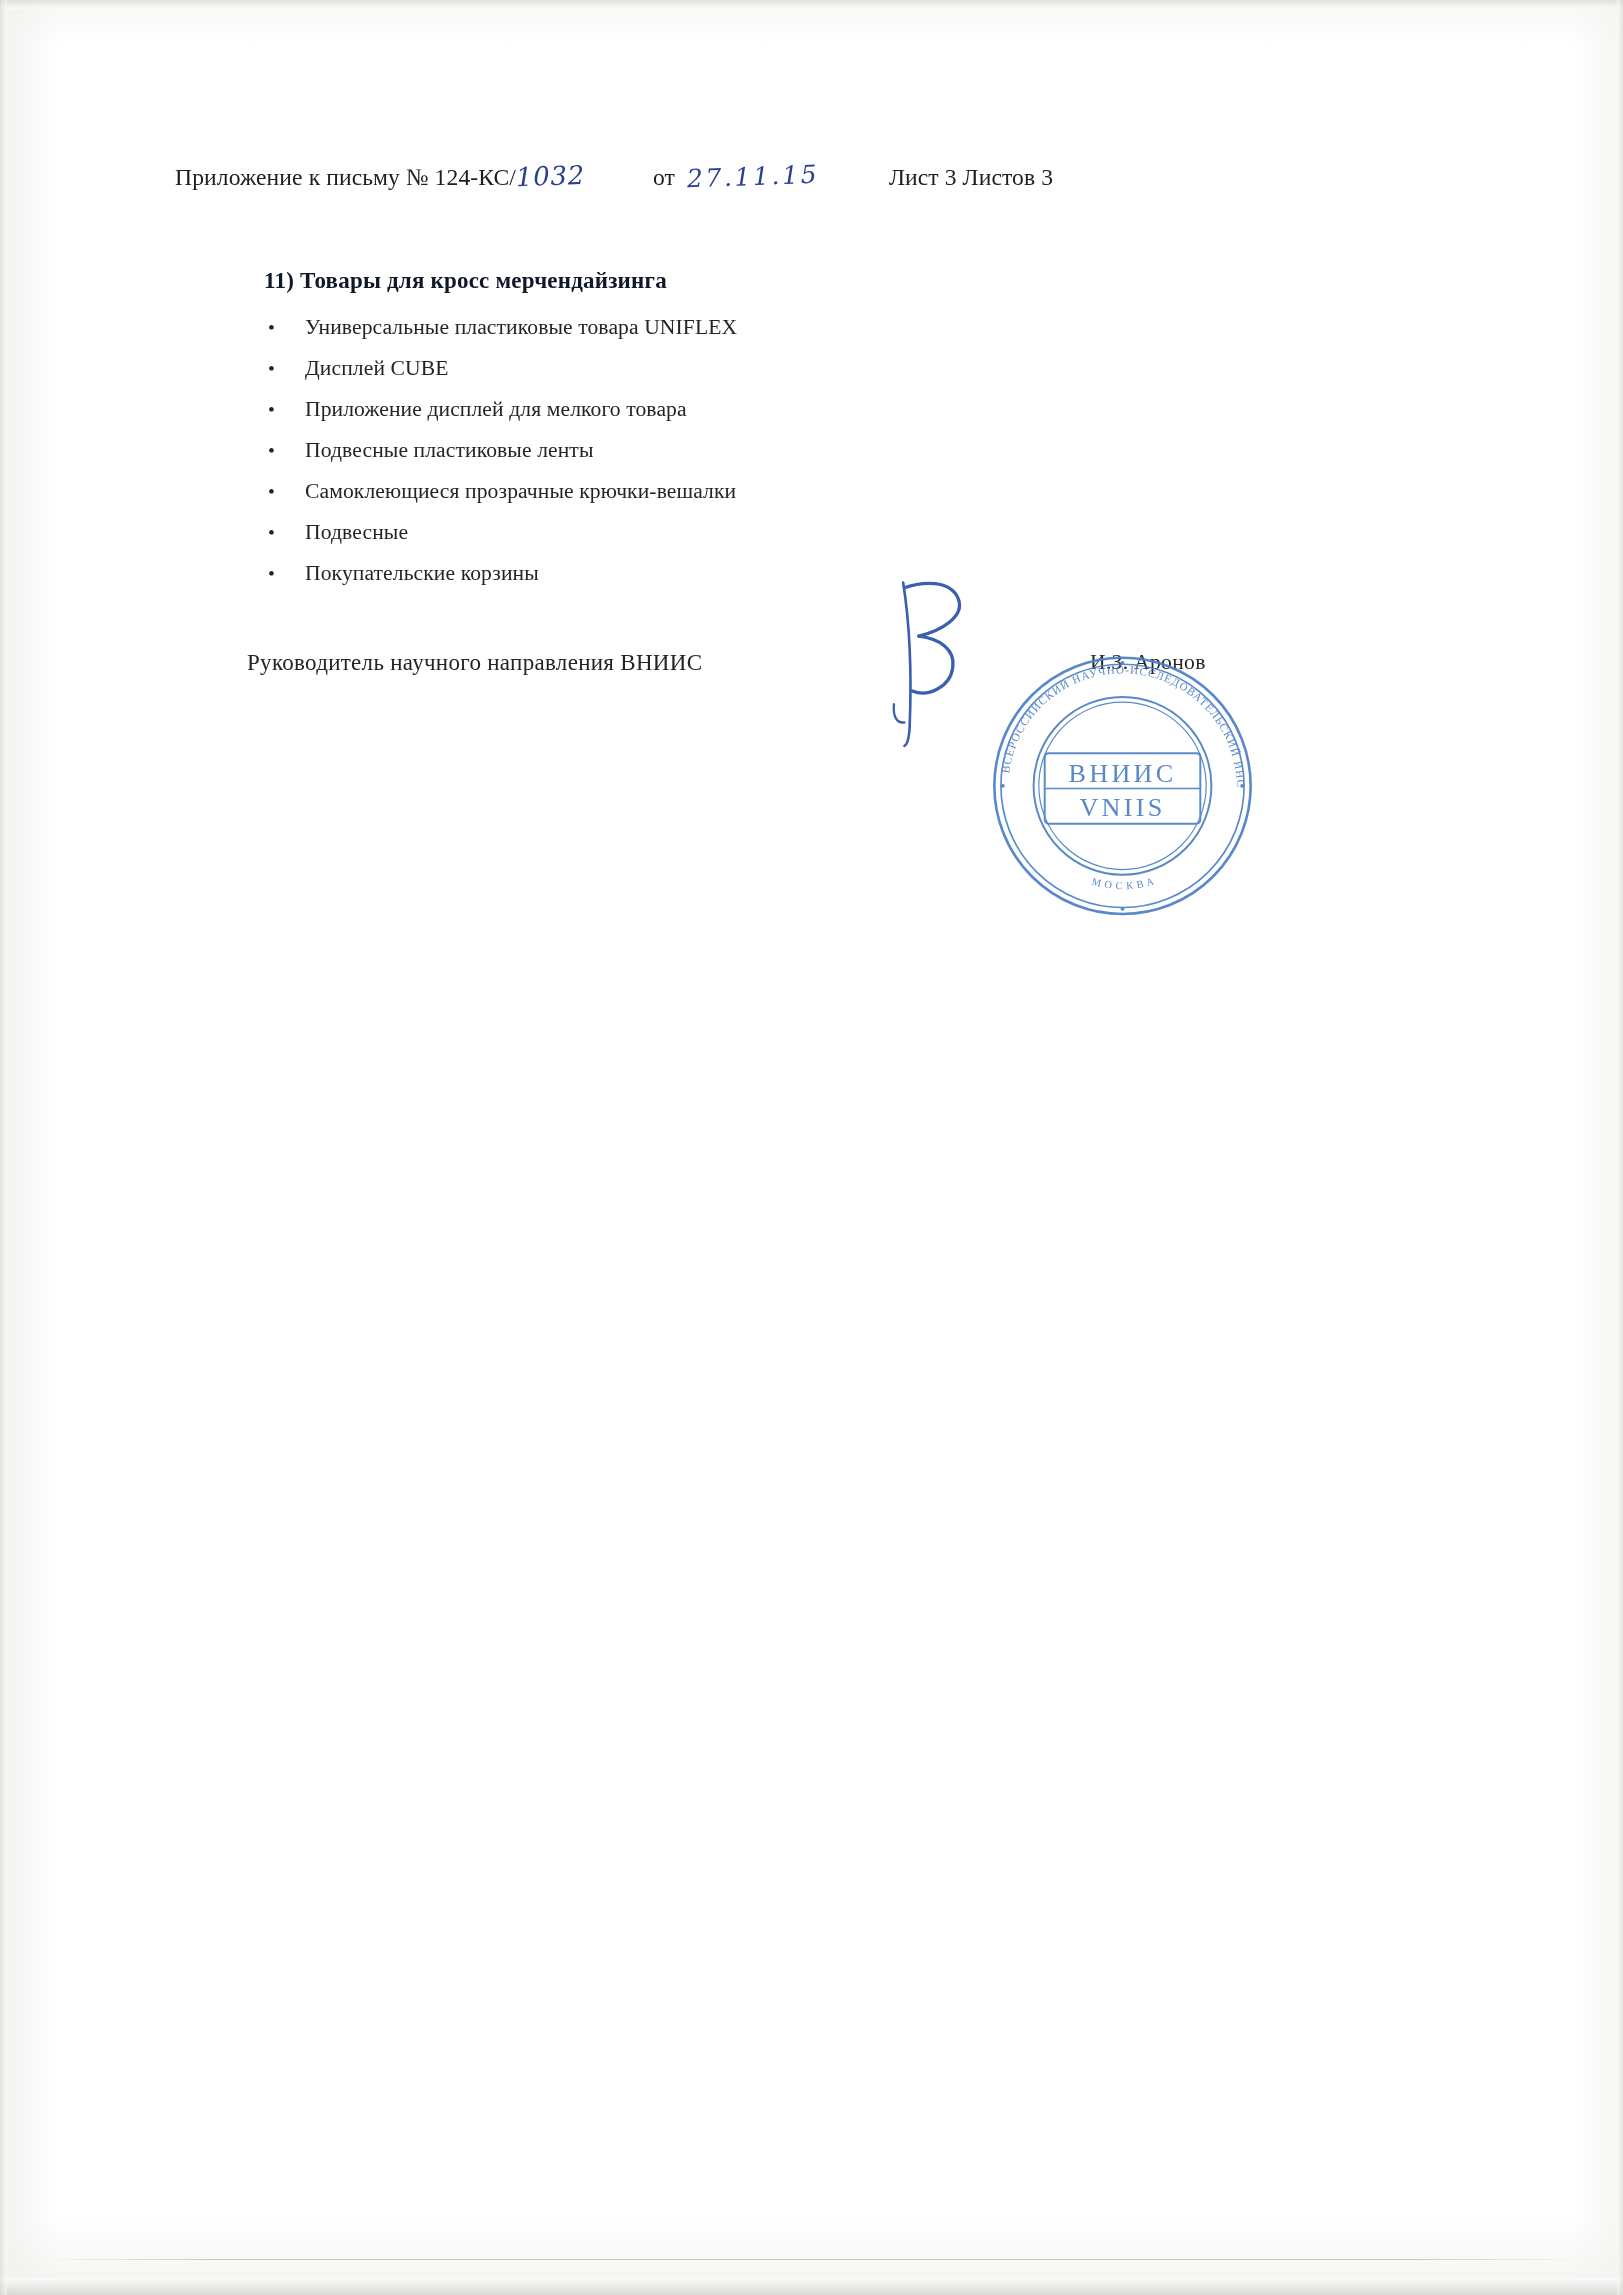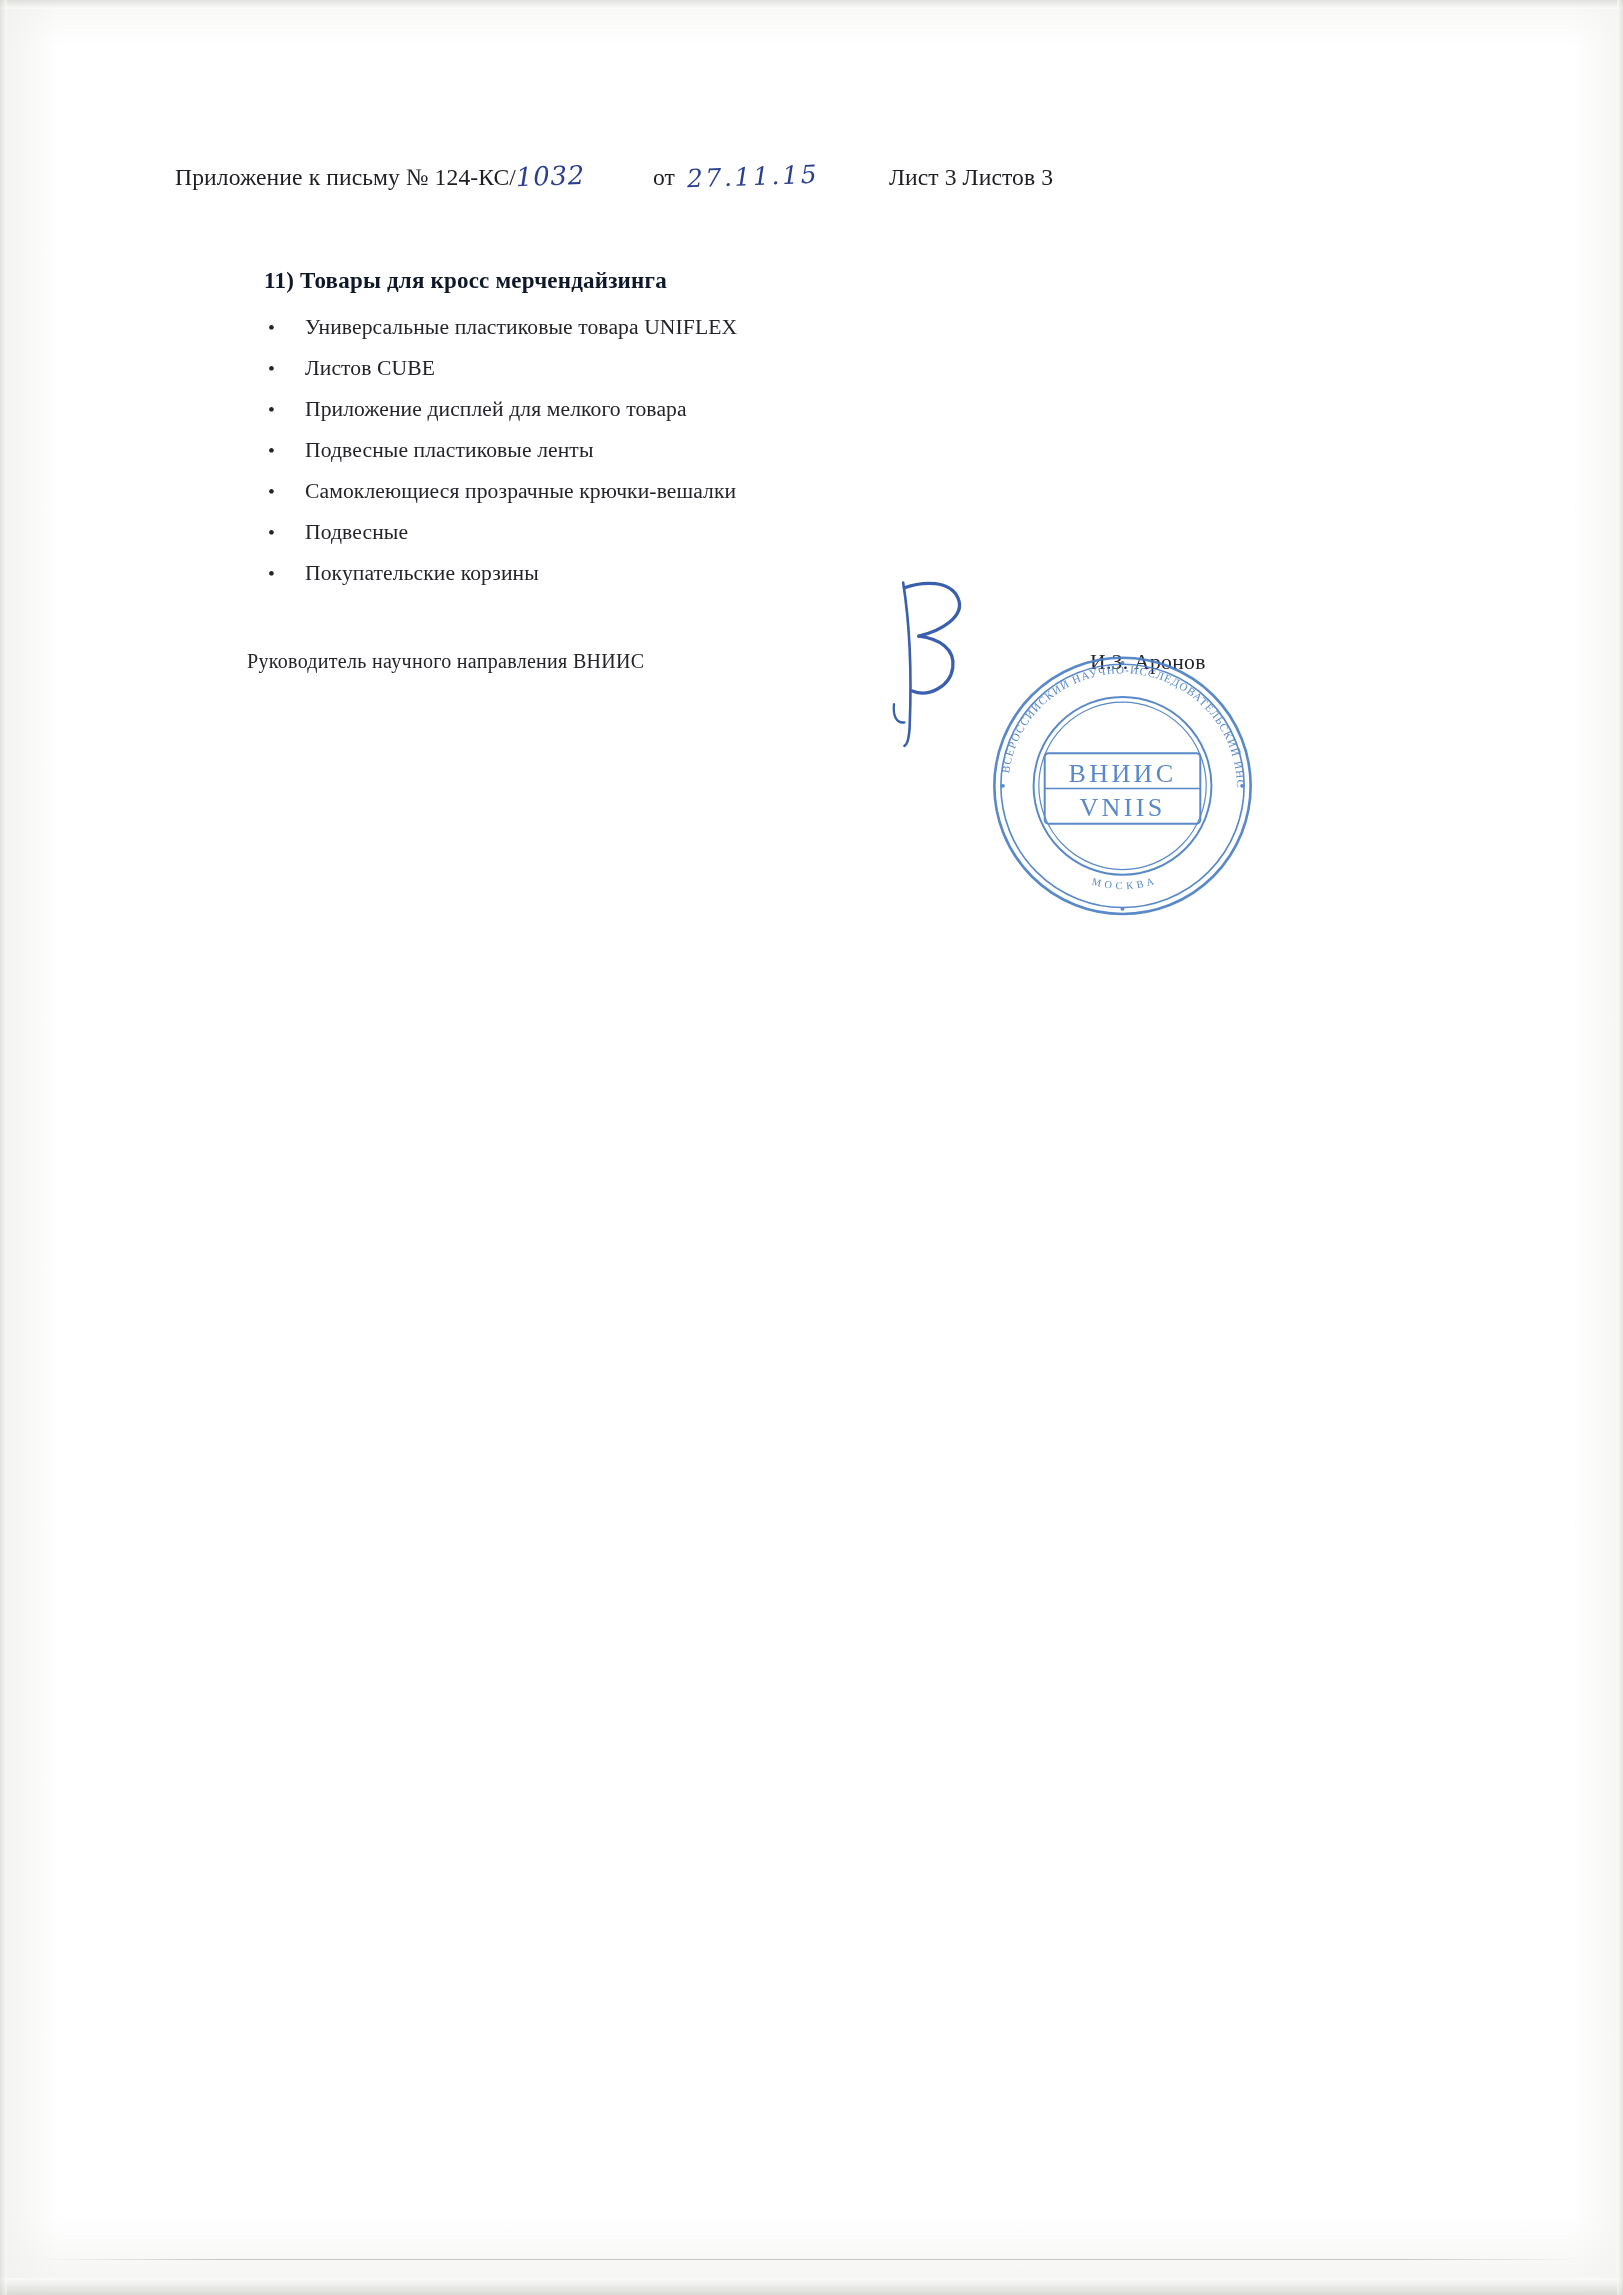--- a/index.html
+++ b/index.html
@@ -132,21 +132,21 @@
     top: 0;
     font-size: 19.6px;
     line-height: 41px;
     color: #23232a;
   }
 
   .signature-line {
     position: absolute;
     left: 247px;
     top: 650px;
-    font-size: 20px;
+    font-size: 23px;
     color: #23232a;
     letter-spacing: 0.3px;
   }
   .signature-name {
     position: absolute;
     left: 1090px;
     top: 650px;
     font-size: 21.6px;
     color: #23232a;
     letter-spacing: 0.3px;
@@ -193,21 +193,21 @@
 
   <div class="section-title">11) Товары для кросс мерчендайзинга</div>
 
   <ul class="bullet-list">
     <li>
       <span class="dot">•</span>
       <span>Универсальные пластиковые товара UNIFLEX</span>
     </li>
     <li>
       <span class="dot">•</span>
-      <span>Листов CUBE</span>
+      <span>Дисплей CUBE</span>
     </li>
     <li>
       <span class="dot">•</span>
       <span>Приложение дисплей для мелкого товара</span>
     </li>
     <li>
       <span class="dot">•</span>
       <span>Подвесные пластиковые ленты</span>
     </li>
     <li>

